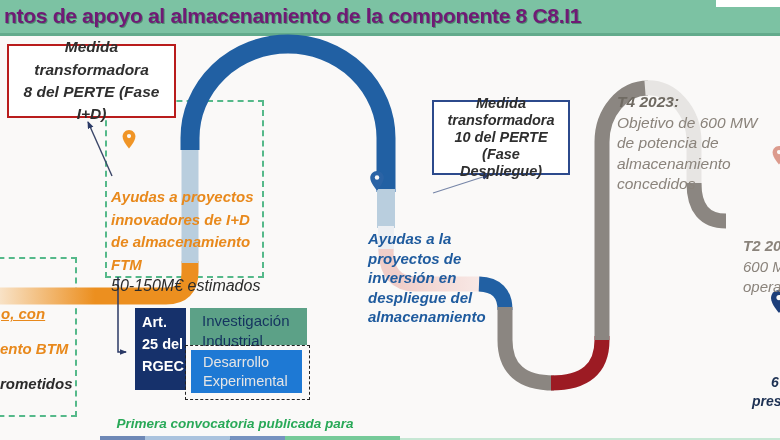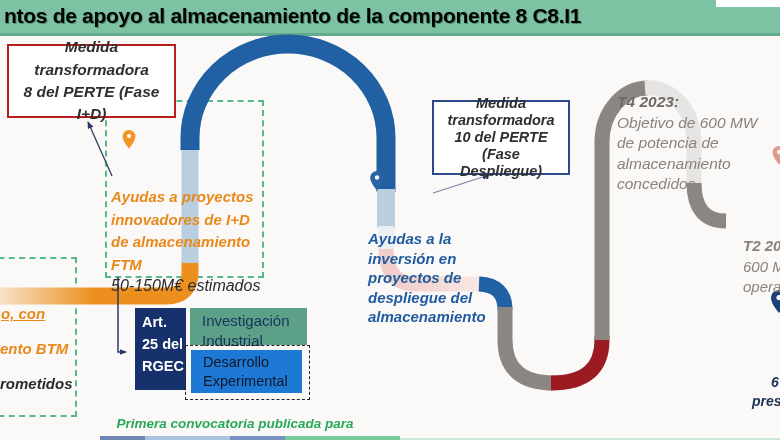--- a/index.html
+++ b/index.html
@@ -7,21 +7,21 @@
     position:relative; width:780px; height:440px; overflow:hidden;
     background:#faf9f8; font-family:"Liberation Sans", sans-serif;
   }
   
   .title-bar{
     position:absolute; left:0; top:0; width:780px; height:33px;
     background:#7cc2a3; border-bottom:3px solid #63ab8c;
   }
   .title-bar .t{
     position:absolute; left:4px; top:4px; font-size:21px; font-weight:bold;
-    color:#000000; letter-spacing:-0.3px; white-space:nowrap;
+    color:#701a75; letter-spacing:-0.3px; white-space:nowrap;
     text-shadow:1px 1px 0 rgba(47,101,79,.6);
   }
   .notch{position:absolute; left:716px; top:0; width:64px; height:7px; background:#ffffff;}
   
   .callout{
     position:absolute; background:#ffffff; border:2px solid #b91c1c;
     display:flex; flex-direction:column; justify-content:center; align-items:center;
     font-style:italic; color:#2f2f2f; text-align:center;
   }
   #medida8{left:7px; top:44px; width:165px; height:70px; font-size:15.5px; font-weight:600; line-height:1.45;}
@@ -45,21 +45,21 @@
   #t2-label .hd{font-weight:bold;}
   #br-frag1{left:771px; top:342px; font-size:14px; font-weight:bold; font-style:italic; color:#1d3153;}
   #br-frag2{left:752px; top:361px; font-size:14px; font-weight:bold; font-style:italic; color:#1d3153;}
   
   #art25{position:absolute; left:135px; top:308px; width:51px; height:82px; background:#16316b;
     color:#fff; font-size:14.5px; font-weight:600; line-height:1.5; padding:4px 0 0 7px; box-sizing:border-box;}
   #investigacion{position:absolute; left:190px; top:308px; width:117px; height:37px; background:#5ca187;
     color:#14335f; font-size:15px; font-weight:500; line-height:1.3; padding:3px 0 0 12px; box-sizing:border-box;}
   #desarrollo-dash{position:absolute; left:185px; top:345px; width:123px; height:53px; border:1.5px dashed #222;}
   #desarrollo{position:absolute; left:191px; top:350px; width:111px; height:43px; background:#1e79d4;
-    color:#0f172a; font-size:14.5px; font-weight:500; line-height:1.3; padding:3px 0 0 12px; box-sizing:border-box;}
+    color:#e5e5e5; font-size:14.5px; font-weight:500; line-height:1.3; padding:3px 0 0 12px; box-sizing:border-box;}
   #primera{left:110px; top:382px; width:250px; text-align:center; white-space:normal;
     font-size:13.5px; font-weight:bold; font-style:italic; color:#29a958; line-height:1.5;}
   
   .strip{position:absolute; height:4px; top:436px; opacity:.75;}
   svg.layer{position:absolute; left:0; top:0;}
 </style>
 </head>
 <body>
 
 <div id="slide">
@@ -153,22 +153,22 @@
   <div id="investigacion">Investigación Industrial</div>
   <div id="desarrollo-dash"></div>
   <div id="desarrollo">Desarrollo Experimental</div>
   <div class="txt" id="primera">
     <div>Primera convocatoria publicada para</div>
     <div>proyectos opera</div>
   </div>
 
   <div class="txt" id="inversion-label">
     <div>Ayudas a la</div>
+    <div>proyectos de</div>
     <div>inversión en</div>
-    <div>proyectos de</div>
     <div>despliegue del</div>
     <div>almacenamiento</div>
   </div>
 
   <div class="txt" id="t4-label">
     <div class="hd">T4 2023:</div>
     <div>Objetivo de 600 MW</div>
     <div>de potencia de</div>
     <div>almacenamiento</div>
     <div>concedidos</div>

